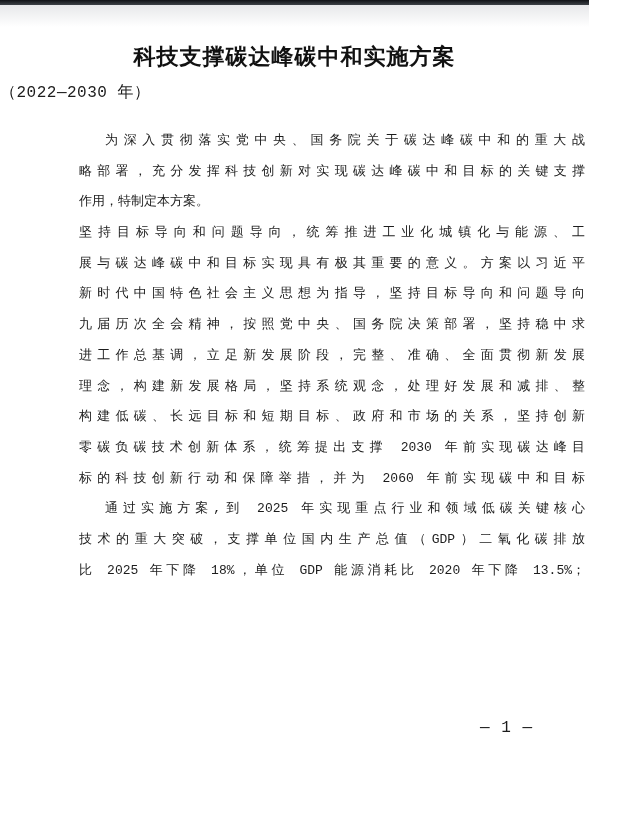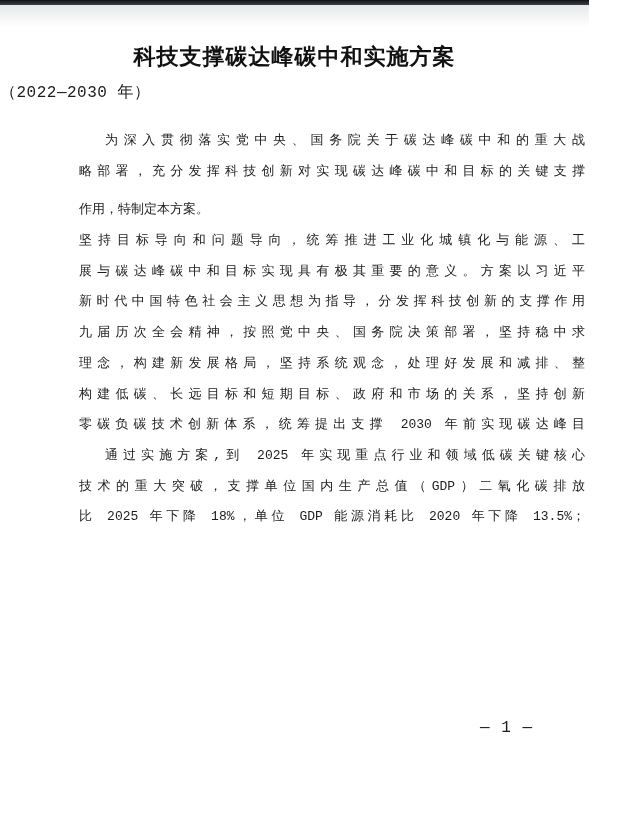--- a/index.html
+++ b/index.html
@@ -60,21 +60,20 @@
     text-align: justify;
     text-align-last: justify;
     text-justify: inter-character;
     white-space: nowrap;
   }
   .line.para-start {
     text-indent: 2em;
   }
   .line.para-end {
     text-align-last: left;
-    margin-top: 8px;
   }
   .page-number {
     position: absolute;
     top: 719px;
     right: 56px;
     font-size: 16px;
     letter-spacing: 1px;
   }
 </style>
 </head>
@@ -87,24 +86,26 @@
   <h1 class="title">科技支撑碳达峰碳中和实施方案</h1>
 
   <div class="subtitle">（2022—2030 年）</div>
 
   <div class="body-text">
       <div class="line para-start">为深入贯彻落实党中央、国务院关于碳达峰碳中和的重大战</div>
       <div class="line">略部署，充分发挥科技创新对实现碳达峰碳中和目标的关键支撑</div>
       <div class="line para-end">作用，特制定本方案。</div>
       <div class="line">坚持目标导向和问题导向，统筹推进工业化城镇化与能源、工</div>
       <div class="line">展与碳达峰碳中和目标实现具有极其重要的意义。方案以习近平</div>
-      <div class="line">新时代中国特色社会主义思想为指导，分发挥科技创新的支撑作用</div>
+      <div class="line">新时代中国特色社会主义思想为指导，坚持目标导向和问题导向</div>
       <div class="line">九届历次全会精神，按照党中央、国务院决策部署，坚持稳中求</div>
+      <div class="line">进工作总基调，立足新发展阶段，完整、准确、全面贯彻新发展</div>
       <div class="line">理念，构建新发展格局，坚持系统观念，处理好发展和减排、整</div>
       <div class="line">构建低碳、长远目标和短期目标、政府和市场的关系，坚持创新</div>
       <div class="line">零碳负碳技术创新体系，统筹提出支撑 2030 年前实现碳达峰目</div>
+      <div class="line">标的科技创新行动和保障举措，并为 2060 年前实现碳中和目标</div>
       <div class="line para-start">通过实施方案,到 2025 年实现重点行业和领域低碳关键核心</div>
       <div class="line">技术的重大突破，支撑单位国内生产总值（GDP）二氧化碳排放</div>
       <div class="line">比 2025 年下降 18%，单位 GDP 能源消耗比 2020 年下降 13.5%；</div>
     </div>
 
   <div class="page-number">— 1 —</div>
 </div>
 
 </body></html>

